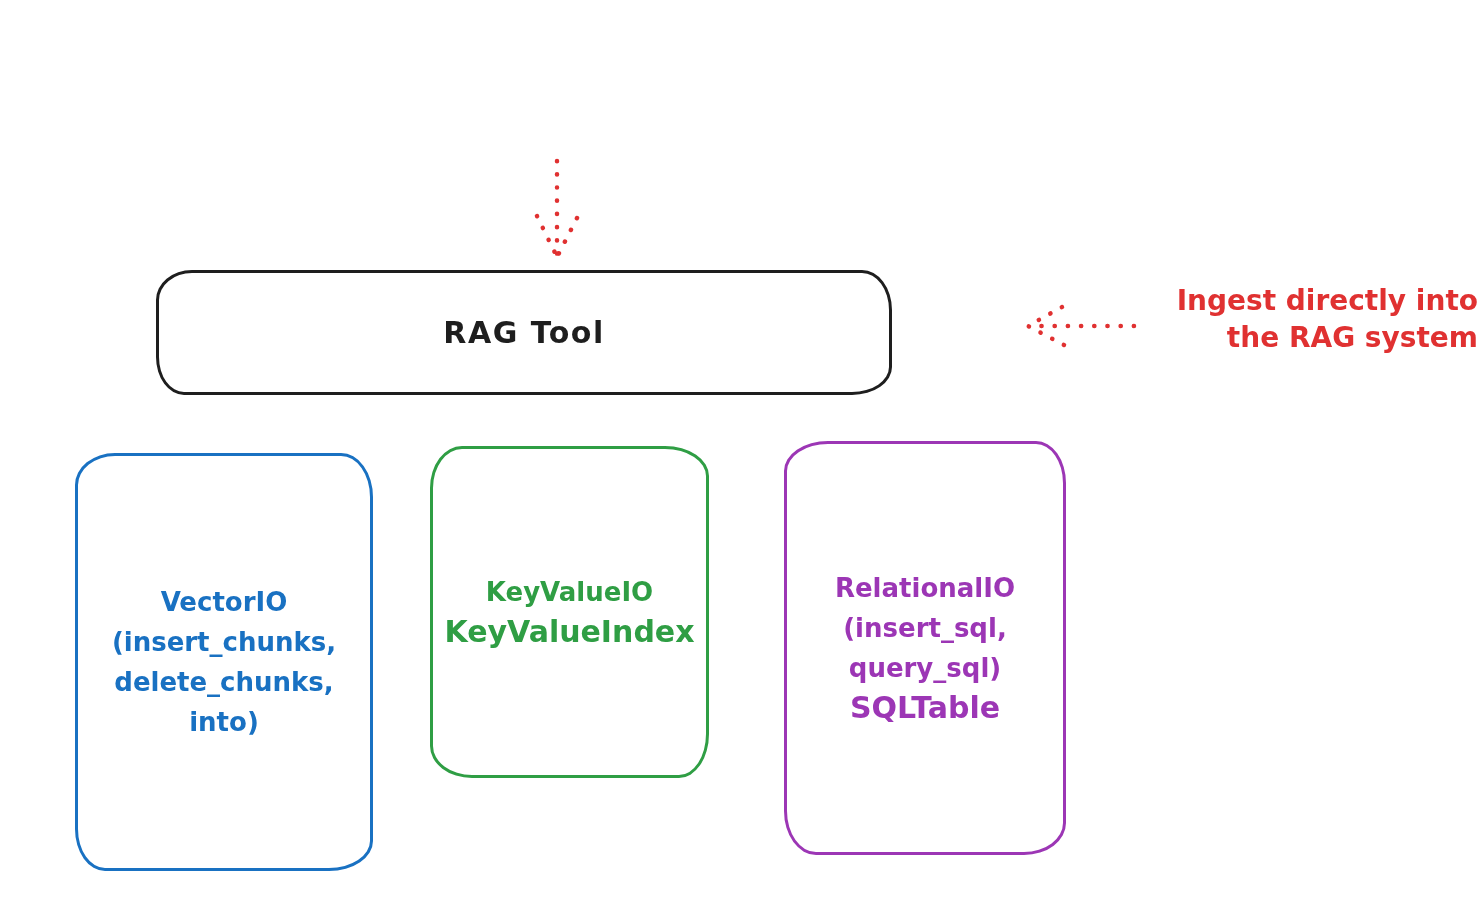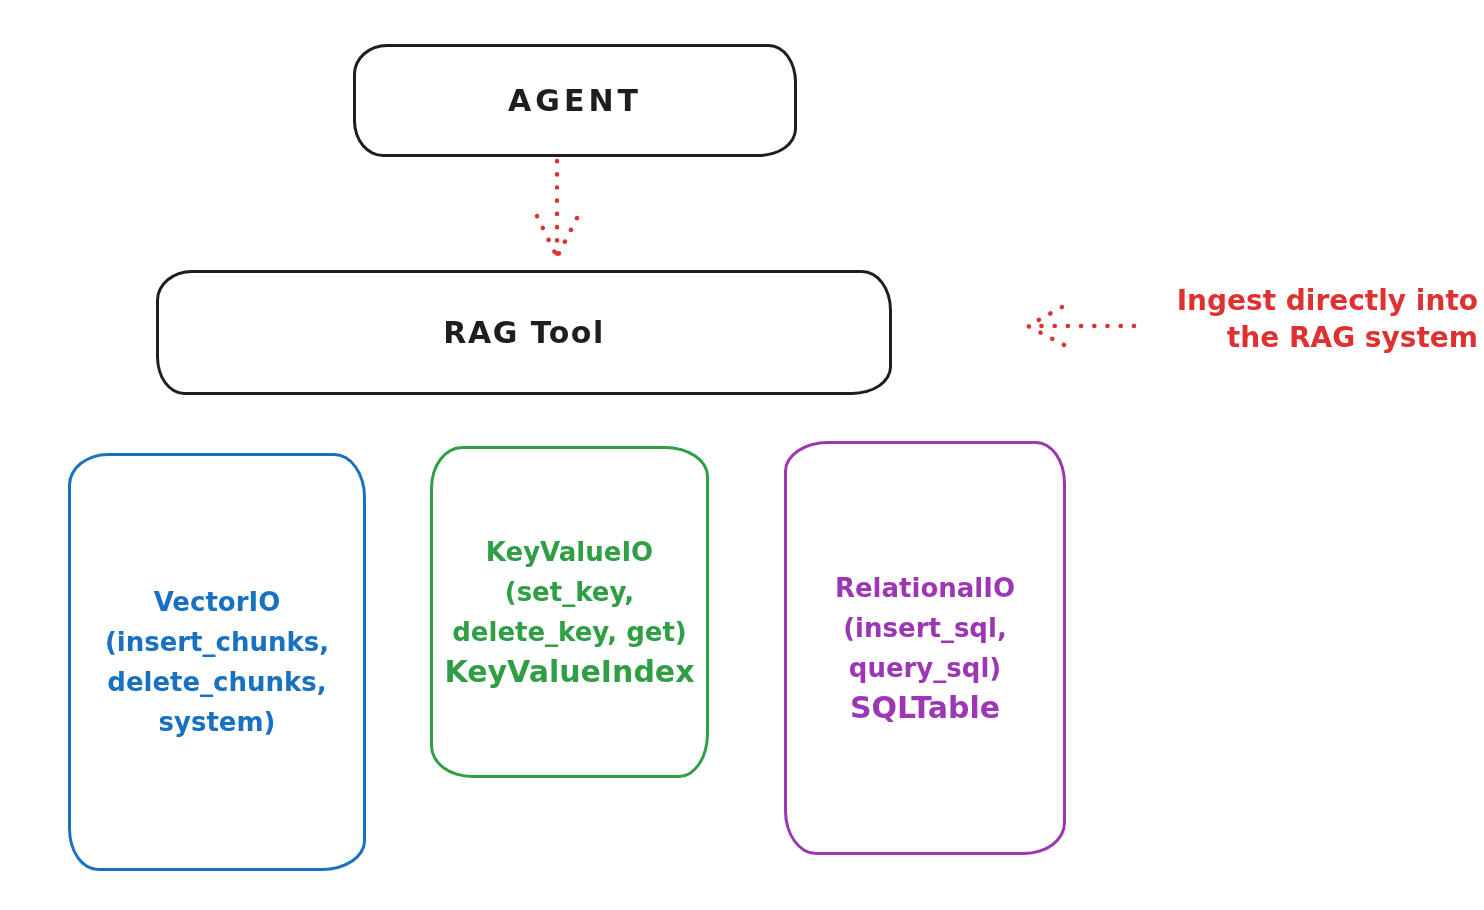--- a/index.html
+++ b/index.html
@@ -48,21 +48,21 @@
     background: #ffffff;
     border: 3.5px solid;
     box-sizing: border-box;
     display: flex;
     flex-direction: column;
     align-items: center;
     justify-content: center;
     text-align: center;
     font-weight: 600;
   }
-  .io-box-vector     { left: 68px;  top: 453px; width: 298px; height: 418px;
+  .io-box-vector     { left: 75px;  top: 453px; width: 298px; height: 418px;
     border-radius: 40px 32px 44px 30px / 32px 44px 30px 42px; }
   .io-box-keyvalue   { left: 430px; top: 446px; width: 279px; height: 332px;
     border-radius: 32px 44px 30px 42px / 42px 30px 44px 32px; }
   .io-box-relational { left: 784px; top: 441px; width: 282px; height: 414px;
     border-radius: 44px 30px 42px 32px / 30px 42px 32px 44px; }
 
   .io-text {
     font-size: 26px;
     line-height: 40px;
     white-space: pre-line;
@@ -87,23 +87,20 @@
     line-height: 37px;
     font-weight: 700;
     white-space: pre-line;
   }
 </style>
 </head>
 <body>
 
 <div class="canvas">
 
-  <div class="sketch-box box-agent">
-    <span class="box-label agent-label">AGENT</span>
-  </div>
 
   <svg class="arrow-svg arrow-down" width="58" height="110" viewBox="0 0 58 110">
     <g fill="none" stroke="#e03131" stroke-width="4.5" stroke-linecap="round" stroke-dasharray="0.2 13">
       <line x1="29" y1="3" x2="29" y2="97"></line>
       <path d="M9 58 L29 99"></path>
       <path d="M49 60 L29 99"></path>
     </g>
   </svg>
 
   <div class="sketch-box box-ragtool">
@@ -118,27 +115,25 @@
     </g>
   </svg>
 
   <div class="annotation" style="color: rgb(224, 49, 49); border-color: rgb(224, 49, 49);">Ingest directly into
 the RAG system</div>
 
   <div class="io-box io-box-vector" style="color: rgb(25, 113, 194); border-color: rgb(25, 113, 194);">
     <div class="io-text">VectorIO</div>
     <div class="io-text">(insert_chunks,
 delete_chunks,
-system)</div>
+into)</div>
   </div>
 
   <div class="io-box io-box-keyvalue" style="color: rgb(47, 158, 68); border-color: rgb(47, 158, 68);">
     <div class="io-text">KeyValueIO</div>
-    <div class="io-text">(set_key,
-delete_key, get)</div>
     <div class="io-index">KeyValueIndex</div>
   </div>
 
   <div class="io-box io-box-relational" style="color: rgb(156, 54, 181); border-color: rgb(156, 54, 181);">
     <div class="io-text">RelationalIO</div>
     <div class="io-text">(insert_sql,
 query_sql)</div>
     <div class="io-index">SQLTable</div>
   </div>
 

